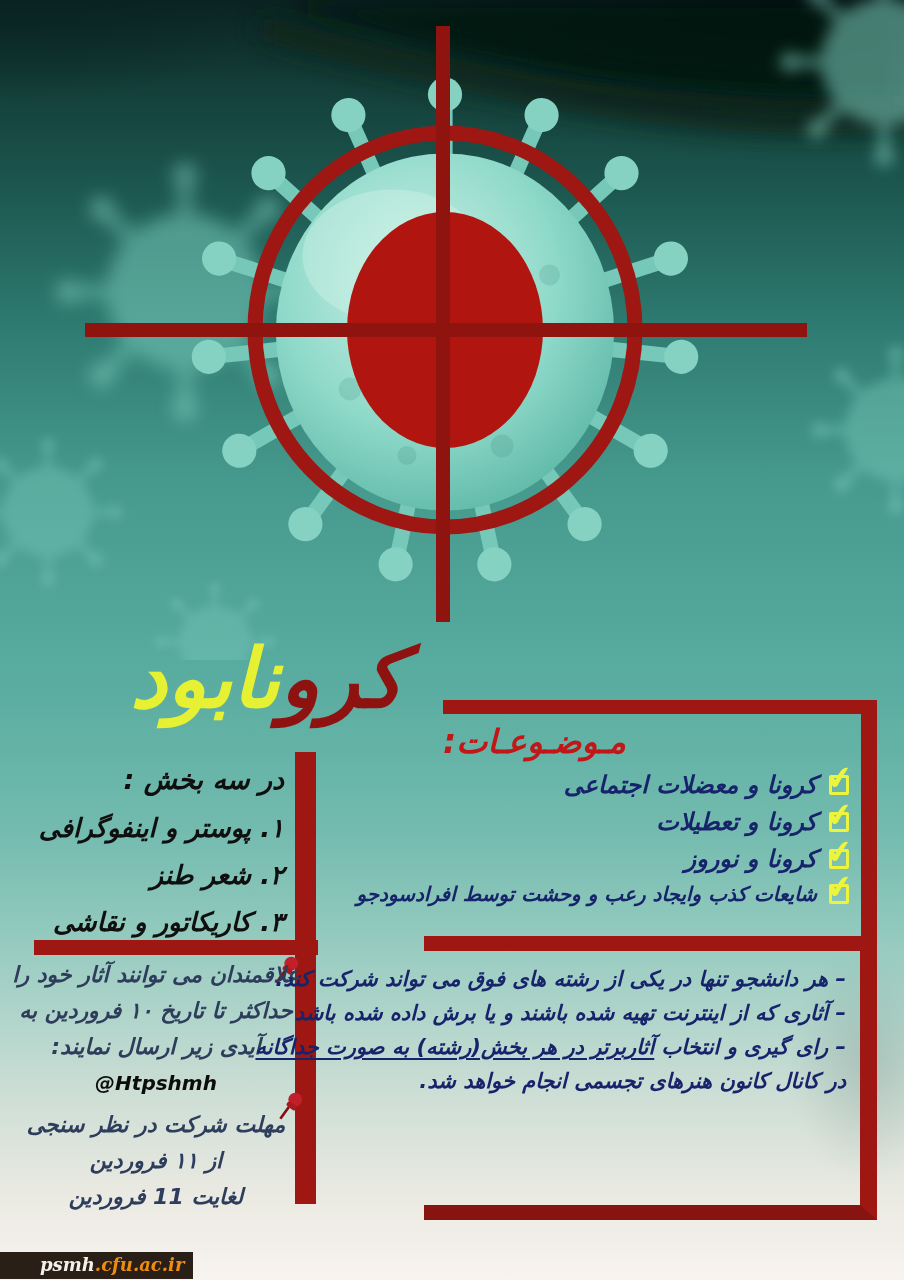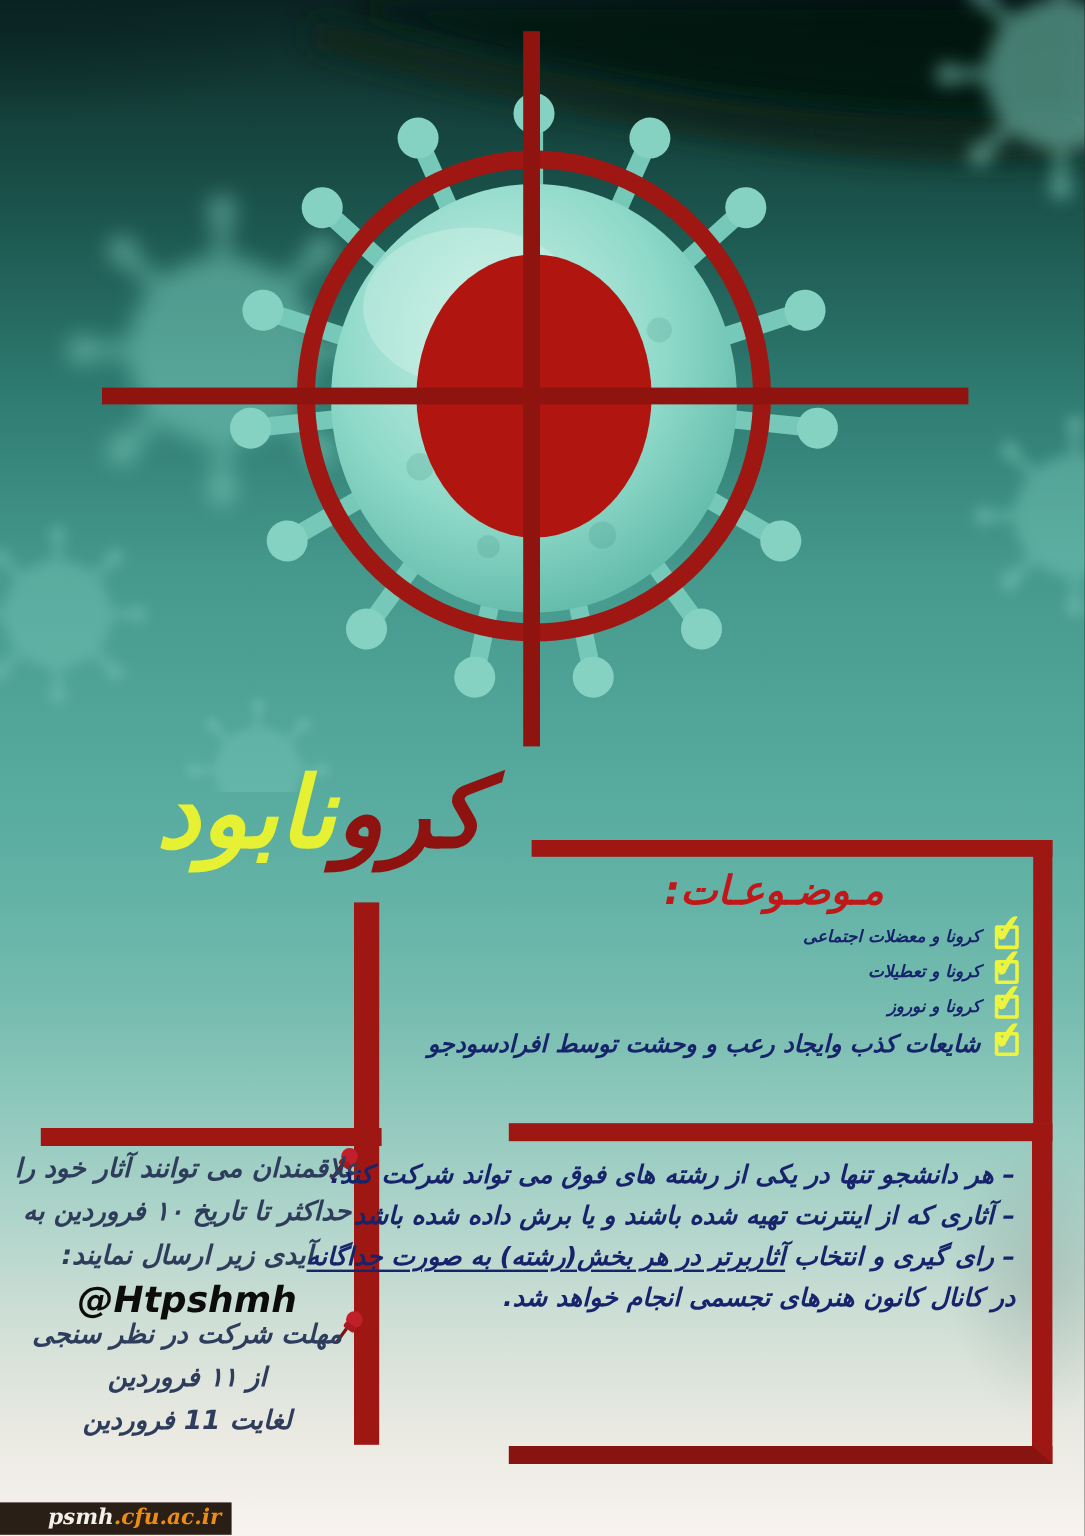--- a/index.html
+++ b/index.html
@@ -21,42 +21,42 @@
   .call-title { position:absolute; top:646px; right:112px; direction:rtl;
     font-size:41px; font-weight:bold; font-style:italic; color:#141414; letter-spacing:-1px; }
   .main-title { position:absolute; top:628px; left:48px; width:438px; direction:rtl; text-align:center;
     font-size:82px; font-weight:bold; font-style:italic; line-height:1.25; white-space:nowrap; }
   .t-red { color:#8e1310; }
   .t-yellow { color:#e7f133; }
 
   .topics-box { position:absolute; left:443px; top:700px; width:434px; height:236px;
     border-top:14px solid #9e1713; border-right:16px solid #9e1713; direction:rtl; padding:8px 12px 0 0; }
   .topics-heading { font-size:33px; font-weight:bold; font-style:italic; color:#c21718;
-    text-align:center; margin:0 2px 10px 0; }
+    text-align:left; margin:0 2px 10px 0; }
   .topic-row { display:flex; align-items:center; margin-bottom:9px; }
   .chk { position:relative; flex:none; width:20px; height:20px; border:3px solid #ecf43e;
     border-radius:2px; margin-left:12px; }
   .tick { position:absolute; right:-7px; top:-16px; color:#ecf43e; font-size:32px; font-weight:bold;
     font-style:normal; line-height:1; transform:rotate(-8deg); }
-  .topic-label { font-size:14px; font-weight:bold; font-style:italic; color:#17246b; white-space:nowrap; }
+  .topic-label { font-size:24px; font-weight:bold; font-style:italic; color:#17246b; white-space:nowrap; }
   .topic-row.long .topic-label { font-size:20px; }
 
   .left-bar { position:absolute; left:295px; top:752px; width:21px; height:452px; background:#9e1713; }
   .left-divider { position:absolute; left:34px; top:940px; width:284px; height:15px; background:#9e1713; }
 
   .sections { position:absolute; left:16px; top:764px; width:268px; direction:rtl; text-align:right;
     color:#0f0f0f; font-weight:bold; font-style:italic; }
   .sections-heading { font-size:27px; margin-bottom:18px; }
   .section-item { font-size:26px; margin-bottom:17px; white-space:nowrap; }
 
   .submission { position:absolute; left:10px; top:960px; width:292px; direction:rtl; text-align:center;
     color:#2f3d5c; font-weight:bold; font-style:italic; font-size:22px; }
   .sub-line { line-height:29px; margin-bottom:7px; white-space:nowrap;text-align:center; }
   .underlined { text-decoration-thickness:2px; text-underline-offset:5px; }
-  .telegram-id { direction:ltr; font-size:30px; color:#0c0c0c; margin:8px 0 0; font-style:italic; }
+  .telegram-id { direction:ltr; font-size:20px; color:#0c0c0c; margin:8px 0 12px; font-style:italic; }
   .pin { position:absolute; width:30px; height:32px; }
   .pin1 { left:272px; top:954px; }
   .pin2 { left:276px; top:1090px; }
 
   .rules-box { position:absolute; left:424px; top:936px; width:453px; height:284px;
     border-top:15px solid #9e1713; border-right:17px solid #9e1713; border-bottom:15px solid #871410; }
   .rules-text { position:absolute; left:318px; top:962px; width:528px; direction:rtl; text-align:right;
     color:#17246b; font-weight:bold; font-style:italic; font-size:21px; }
   .rule-line { line-height:34px; white-space:nowrap; }
   .rule-gap { margin-top:9px; }
@@ -234,20 +234,26 @@
       <span class="chk">
           <span class="tick">✔</span>
         </span>
       <span class="topic-label">شایعات کذب وایجاد رعب و وحشت توسط افرادسودجو</span>
     </div>
   </div>
 
   <div class="left-bar"></div>
   <div class="left-divider"></div>
 
+  <div class="sections">
+    <div class="sections-heading">در سه بخش :</div>
+    <div class="section-item">۱. پوستر و اینفوگرافی</div>
+    <div class="section-item">۲. شعر طنز</div>
+    <div class="section-item">۳. کاریکاتور و نقاشی</div>
+  </div>
 
   <svg class="pin pin1" viewBox="0 0 26 30">
     <circle cx="17" cy="9" r="6.5" fill="#c1202a"></circle>
     <rect x="9" y="12" width="10" height="5" rx="2" fill="#a81a20" transform="rotate(35 13 14)"></rect>
     <line x1="11" y1="16" x2="3" y2="27" stroke="#7e1115" stroke-width="2.5"></line>
   </svg>
   <svg class="pin pin2" viewBox="0 0 26 30">
     <circle cx="17" cy="9" r="6.5" fill="#c1202a"></circle>
     <rect x="9" y="12" width="10" height="5" rx="2" fill="#a81a20" transform="rotate(35 13 14)"></rect>
     <line x1="11" y1="16" x2="3" y2="27" stroke="#7e1115" stroke-width="2.5"></line>

